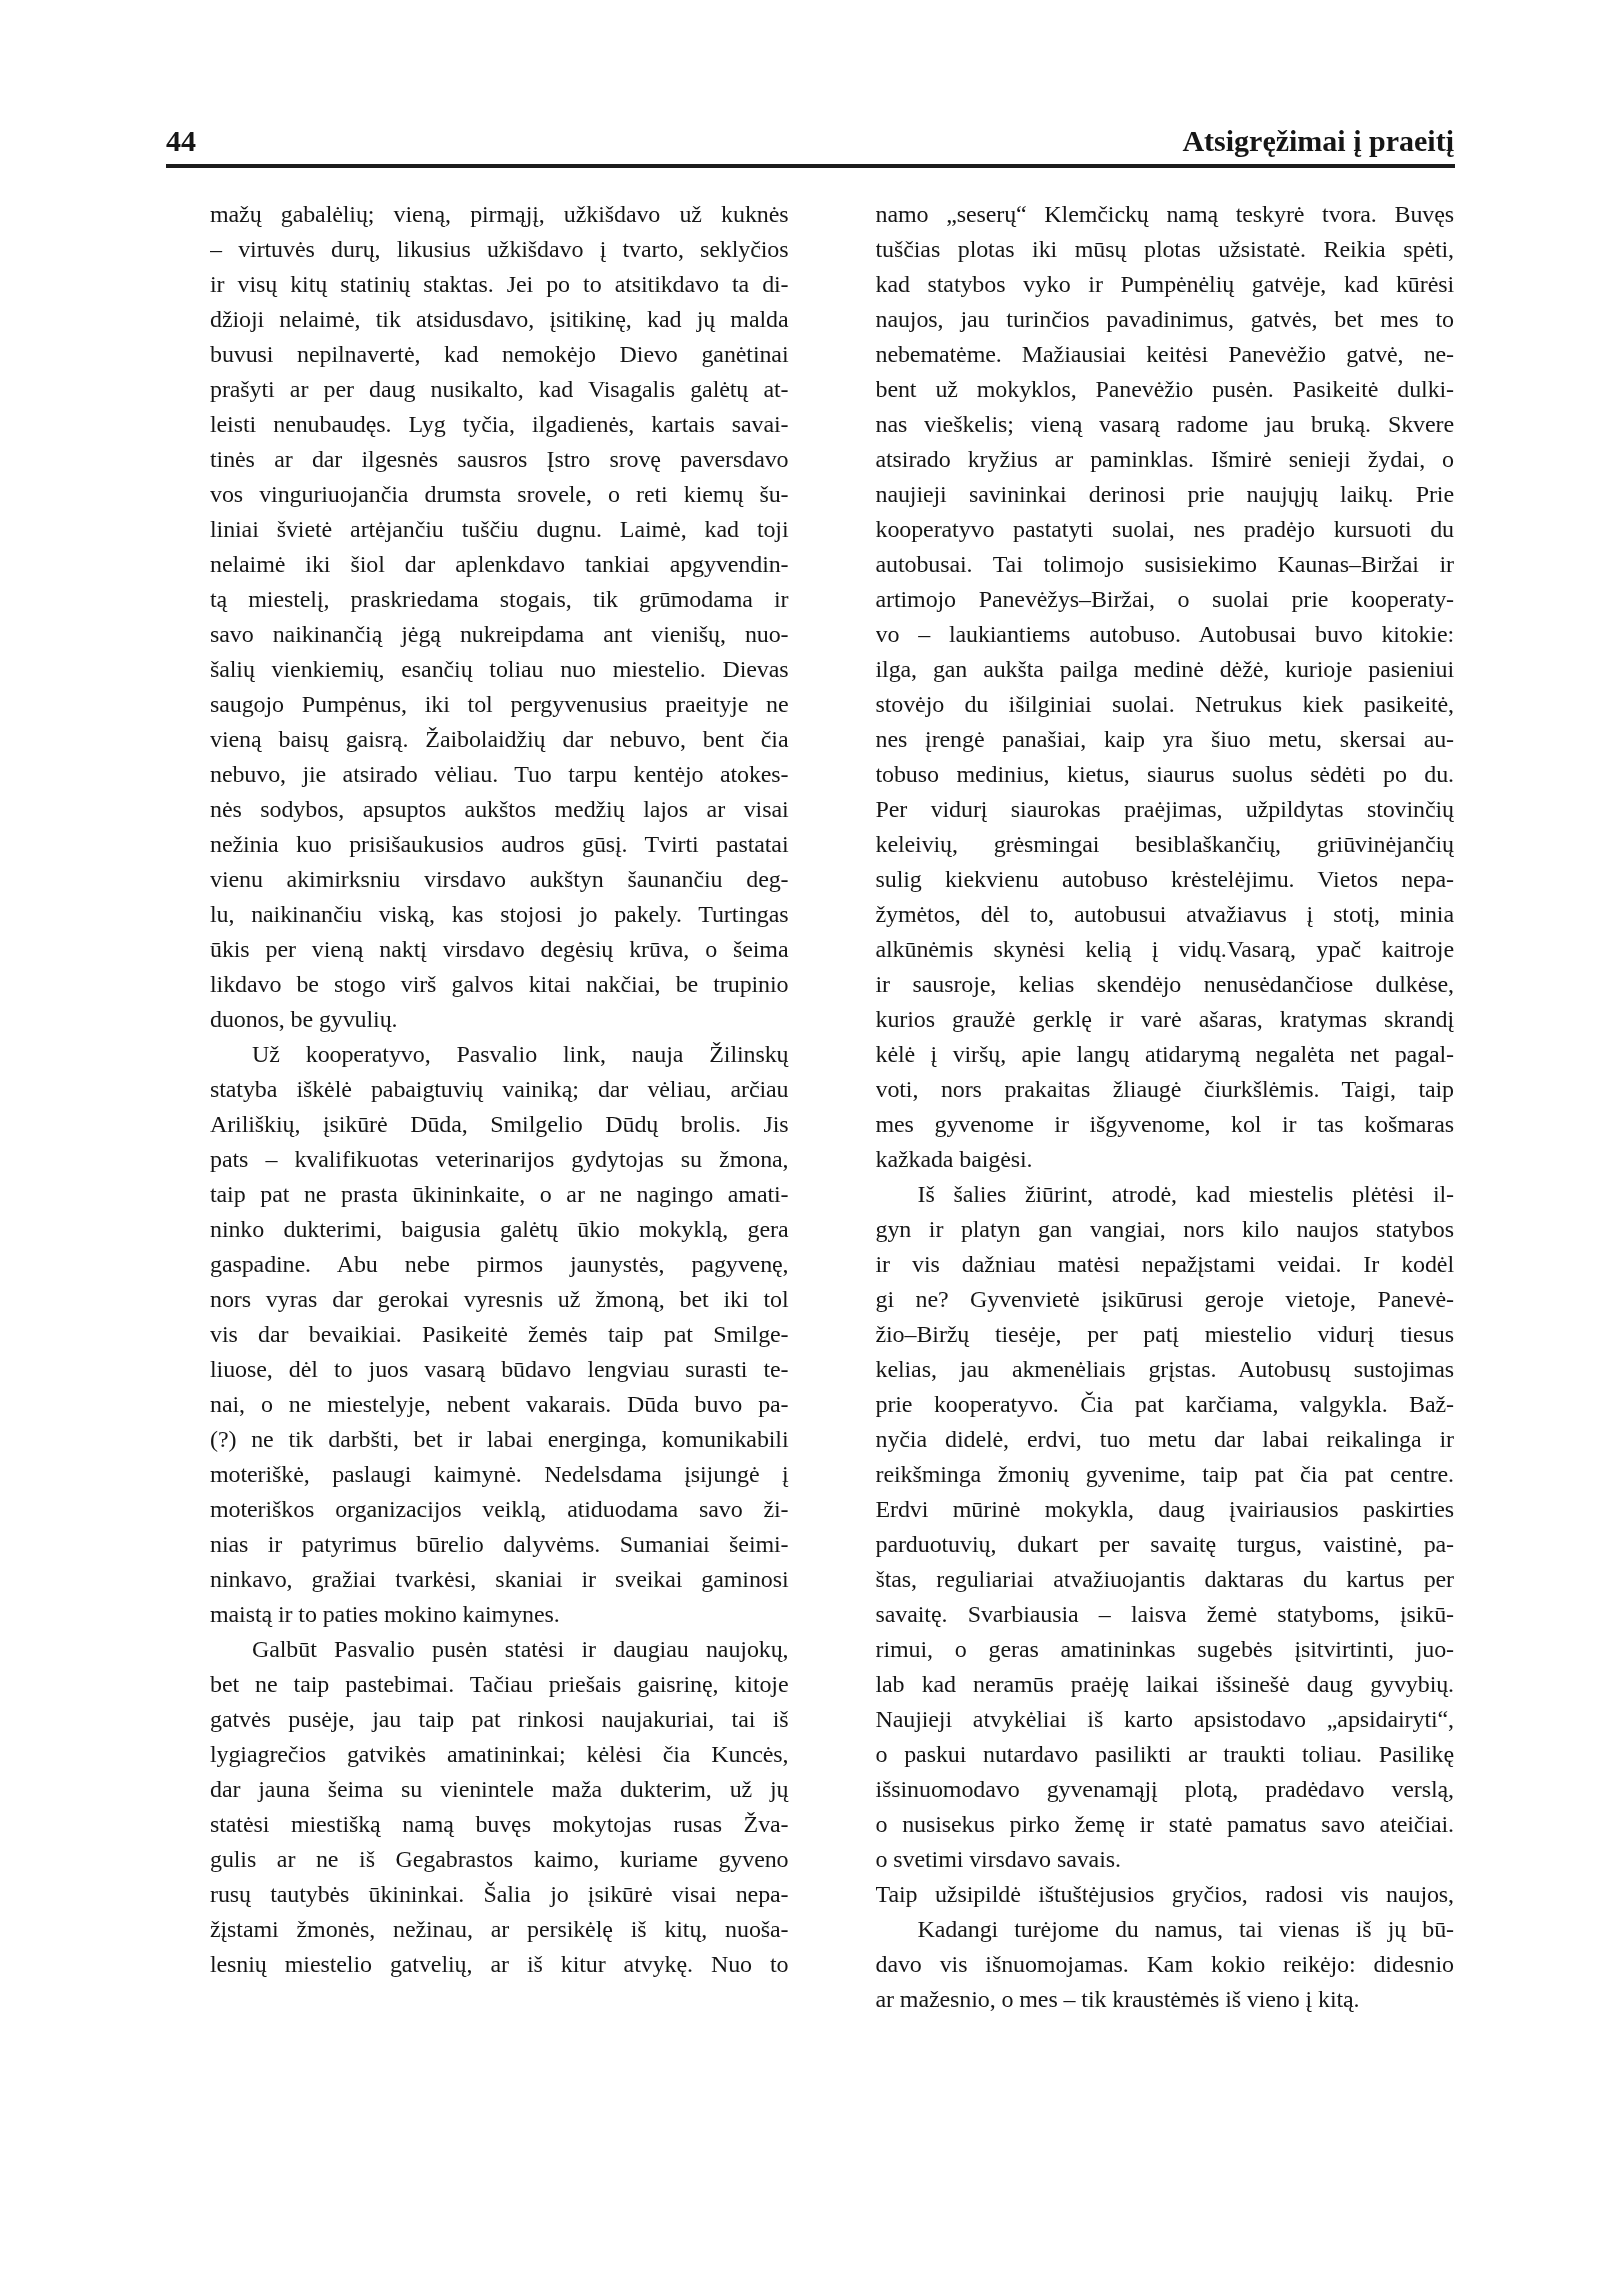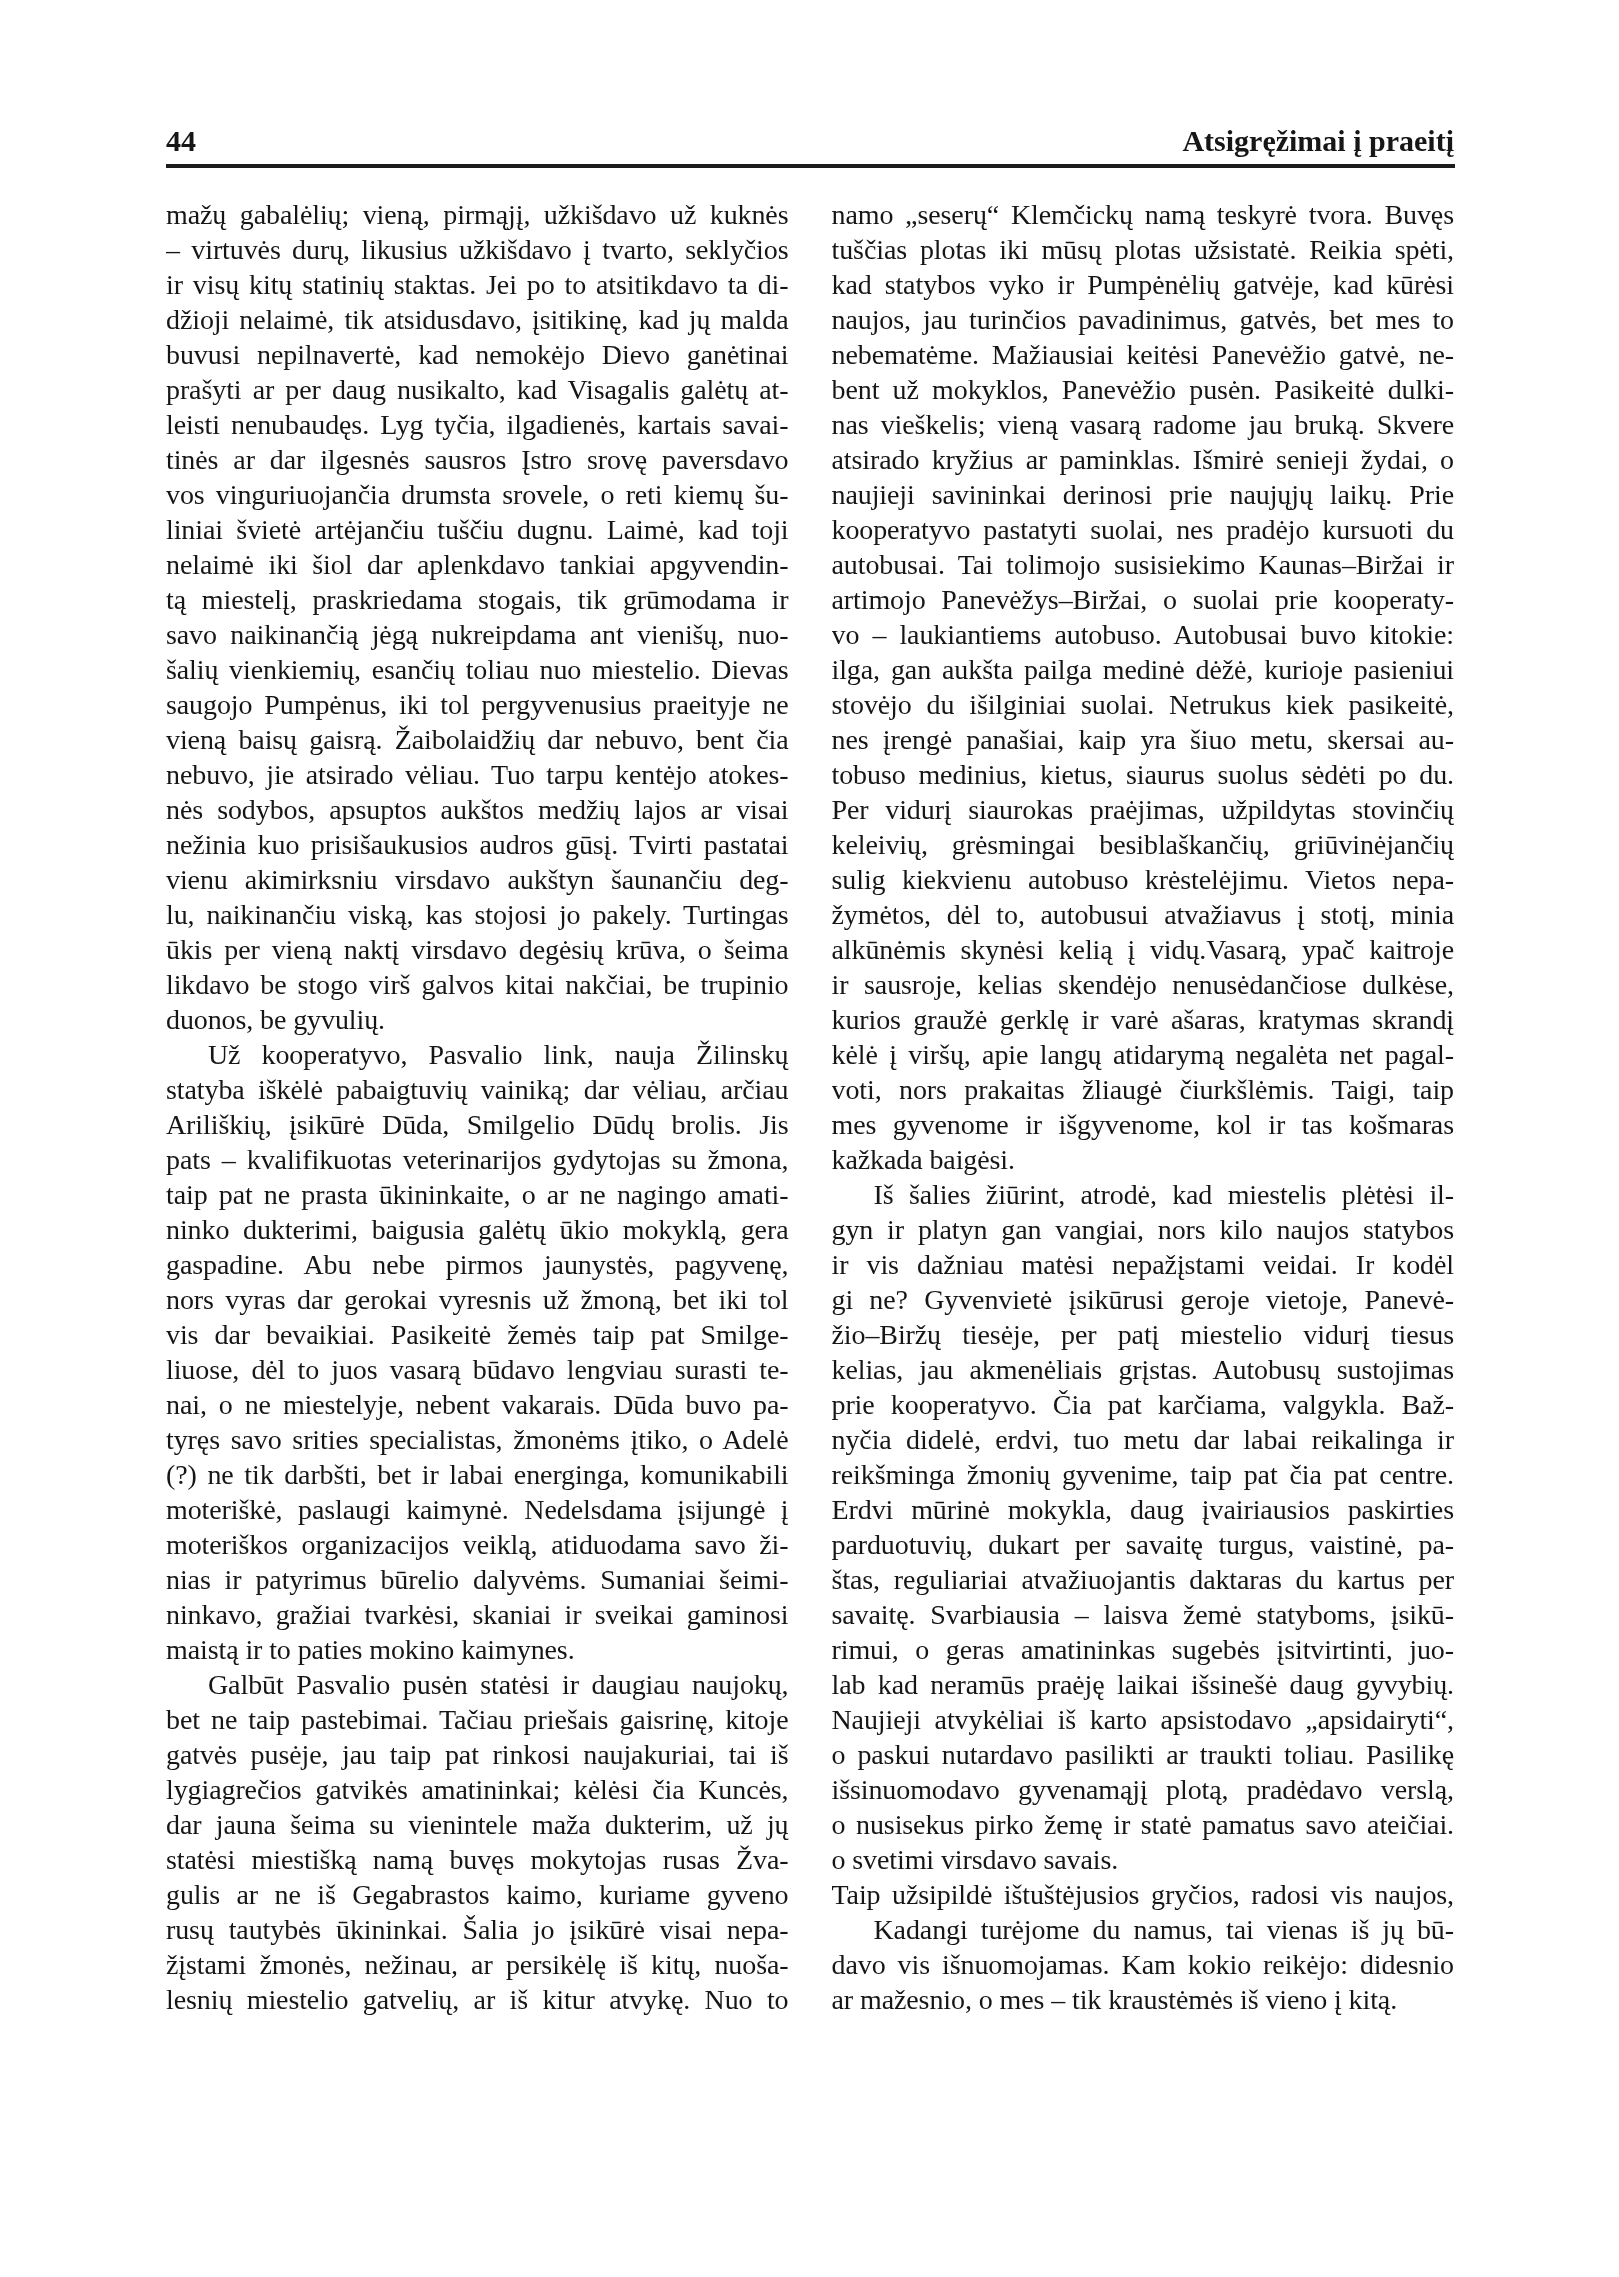--- a/index.html
+++ b/index.html
@@ -36,23 +36,24 @@
   .columns {
     position: absolute;
     left: 166px;
     top: 197px;
     width: 1288px;
     display: flex;
     gap: 43px;
   }
   .column {
     width: 623px;
-    font-size: 28px;
+    font-size: 24px;
     line-height: 35px;
     letter-spacing: -0.1px;
+    margin-left: 44px;
   }
   .line {
     height: 35px;
     overflow: hidden;
     text-align: justify;
     text-align-last: justify;
   }
   .line.flush { text-align-last: left; }
   .line.indent { text-indent: 42px; }
 </style>
@@ -95,21 +96,20 @@
         <div class="line">statyba iškėlė pabaigtuvių vainiką; dar vėliau, arčiau</div>
         <div class="line">Ariliškių, įsikūrė Dūda, Smilgelio Dūdų brolis. Jis</div>
         <div class="line">pats – kvalifikuotas veterinarijos gydytojas su žmona,</div>
         <div class="line">taip pat ne prasta ūkininkaite, o ar ne nagingo amati-</div>
         <div class="line">ninko dukterimi, baigusia galėtų ūkio mokyklą, gera</div>
         <div class="line">gaspadine. Abu nebe pirmos jaunystės, pagyvenę,</div>
         <div class="line">nors vyras dar gerokai vyresnis už žmoną, bet iki tol</div>
         <div class="line">vis dar bevaikiai. Pasikeitė žemės taip pat Smilge-</div>
         <div class="line">liuose, dėl to juos vasarą būdavo lengviau surasti te-</div>
         <div class="line">nai, o ne miestelyje, nebent vakarais. Dūda buvo pa-</div>
-        <div class="line">tyręs savo srities specialistas, žmonėms įtiko, o Adelė</div>
         <div class="line">(?) ne tik darbšti, bet ir labai energinga, komunikabili</div>
         <div class="line">moteriškė, paslaugi kaimynė. Nedelsdama įsijungė į</div>
         <div class="line">moteriškos organizacijos veiklą, atiduodama savo ži-</div>
         <div class="line">nias ir patyrimus būrelio dalyvėms. Sumaniai šeimi-</div>
         <div class="line">ninkavo, gražiai tvarkėsi, skaniai ir sveikai gaminosi</div>
         <div class="line flush">maistą ir to paties mokino kaimynes.</div>
         <div class="line indent">Galbūt Pasvalio pusėn statėsi ir daugiau naujokų,</div>
         <div class="line">bet ne taip pastebimai. Tačiau priešais gaisrinę, kitoje</div>
         <div class="line">gatvės pusėje, jau taip pat rinkosi naujakuriai, tai iš</div>
         <div class="line">lygiagrečios gatvikės amatininkai; kėlėsi čia Kuncės,</div>

